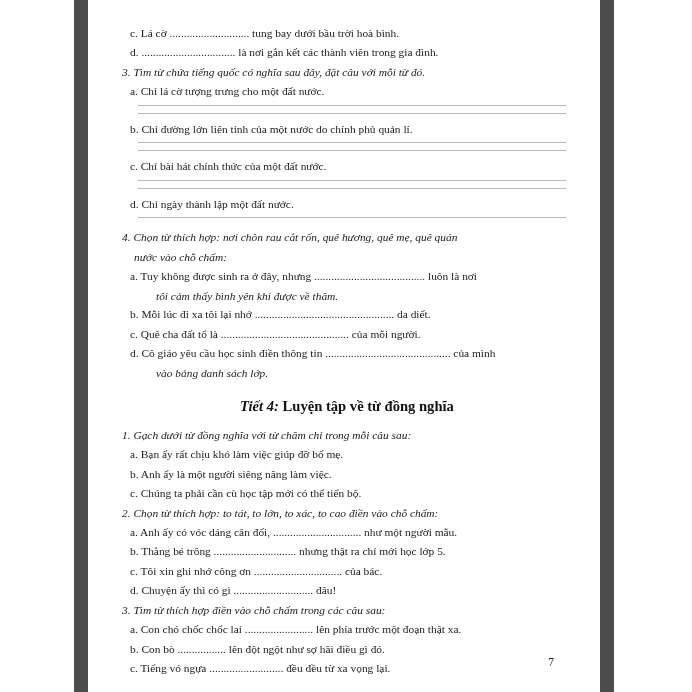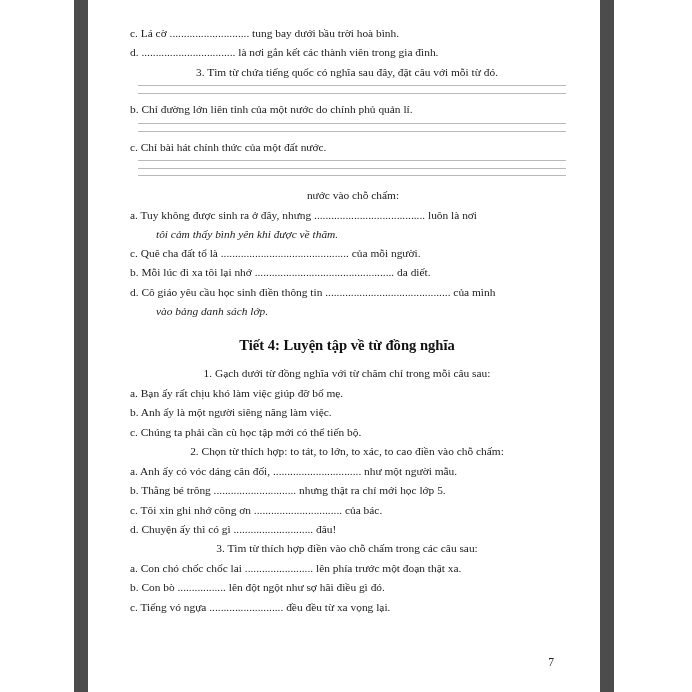--- a/index.html
+++ b/index.html
@@ -46,44 +46,44 @@
     background: #ffffff;
     box-sizing: border-box;
     padding: 24px 28px 10px 34px;
   }
   .content {
     font-size: 11.4px;
     line-height: 1.62;
     color: #1a1a1a;
   }
   .q-line {
+    font-style: italic;
     margin: 0 0 1px 0;
     text-indent: -12px;
     padding-left: 12px;
-    text-align: center;
   }
   .sub {
     margin: 0 0 1px 0;
     padding-left: 18px;
     text-indent: -10px;
   }
   .ruleline {
     border-bottom: 1px solid #b9b9b9;
     height: 0;
     margin: 4px 6px 7px 16px;
   }
   .ruleline.tight { margin-top: 2px; margin-bottom: 6px; }
   .section-title {
     text-align: center;
     font-weight: bold;
     font-size: 14.6px;
     margin: 13px 0 7px 0;
     color: #111;
   }
-  .section-title .tiet { font-weight: bold; }
+  .section-title .tiet { font-style: italic; font-weight: bold; }
   .gap-xs { height: 3px; }
   .page-num {
     position: absolute;
     right: 46px;
     bottom: 24px;
     font-size: 11.5px;
     color: #222;
   }
   .indent-cont {
     padding-left: 34px;
@@ -102,43 +102,49 @@
     <div class="content">
 
       <div class="sub">c. Lá cờ ............................ tung bay dưới bầu trời hoà bình.</div>
       <div class="sub">d. ................................. là nơi gắn kết các thành viên trong gia đình.</div>
 
       <div class="q-line">
         <span>3.</span>
         <span>Tìm từ chứa tiếng quốc có nghĩa sau đây, đặt câu với mỗi từ đó.</span>
       </div>
 
+      <div class="sub">a. Chỉ lá cờ tượng trưng cho một đất nước.</div>
       <div class="ruleline"></div>
       <div class="ruleline tight"></div>
 
       <div class="sub">b. Chỉ đường lớn liên tỉnh của một nước do chính phủ quản lí.</div>
       <div class="ruleline"></div>
       <div class="ruleline tight"></div>
 
       <div class="sub">c. Chỉ bài hát chính thức của một đất nước.</div>
       <div class="ruleline"></div>
       <div class="ruleline tight"></div>
 
+      <div class="sub">d. Chỉ ngày thành lập một đất nước.</div>
       <div class="ruleline"></div>
 
       <div class="gap-xs"></div>
 
+      <div class="q-line">
+        <span>4.</span>
+        <span>Chọn từ thích hợp: nơi chôn rau cắt rốn, quê hương, quê mẹ, quê quán</span>
+      </div>
       <div class="q-line" style="padding-left:12px;text-indent:0">nước vào chỗ chấm:</div>
 
       <div class="sub">a. Tuy không được sinh ra ở đây, nhưng ....................................... luôn là nơi</div>
       <div class="indent-cont">tôi cảm thấy bình yên khi được về thăm.</div>
 
+      <div class="sub">b. Mỗi lúc đi xa tôi lại nhớ ................................................. da diết.</div>
+
       <div class="sub">c. Quê cha đất tổ là ............................................. của mỗi người.</div>
-
-      <div class="sub">b. Mỗi lúc đi xa tôi lại nhớ ................................................. da diết.</div>
 
       <div class="sub">d. Cô giáo yêu cầu học sinh điền thông tin ............................................ của mình</div>
       <div class="indent-cont">vào bảng danh sách lớp.</div>
 
       <div class="section-title">
         <span class="tiet">Tiết 4:</span>
         <span>Luyện tập về từ đồng nghĩa</span>
       </div>
 
       <div class="q-line">

